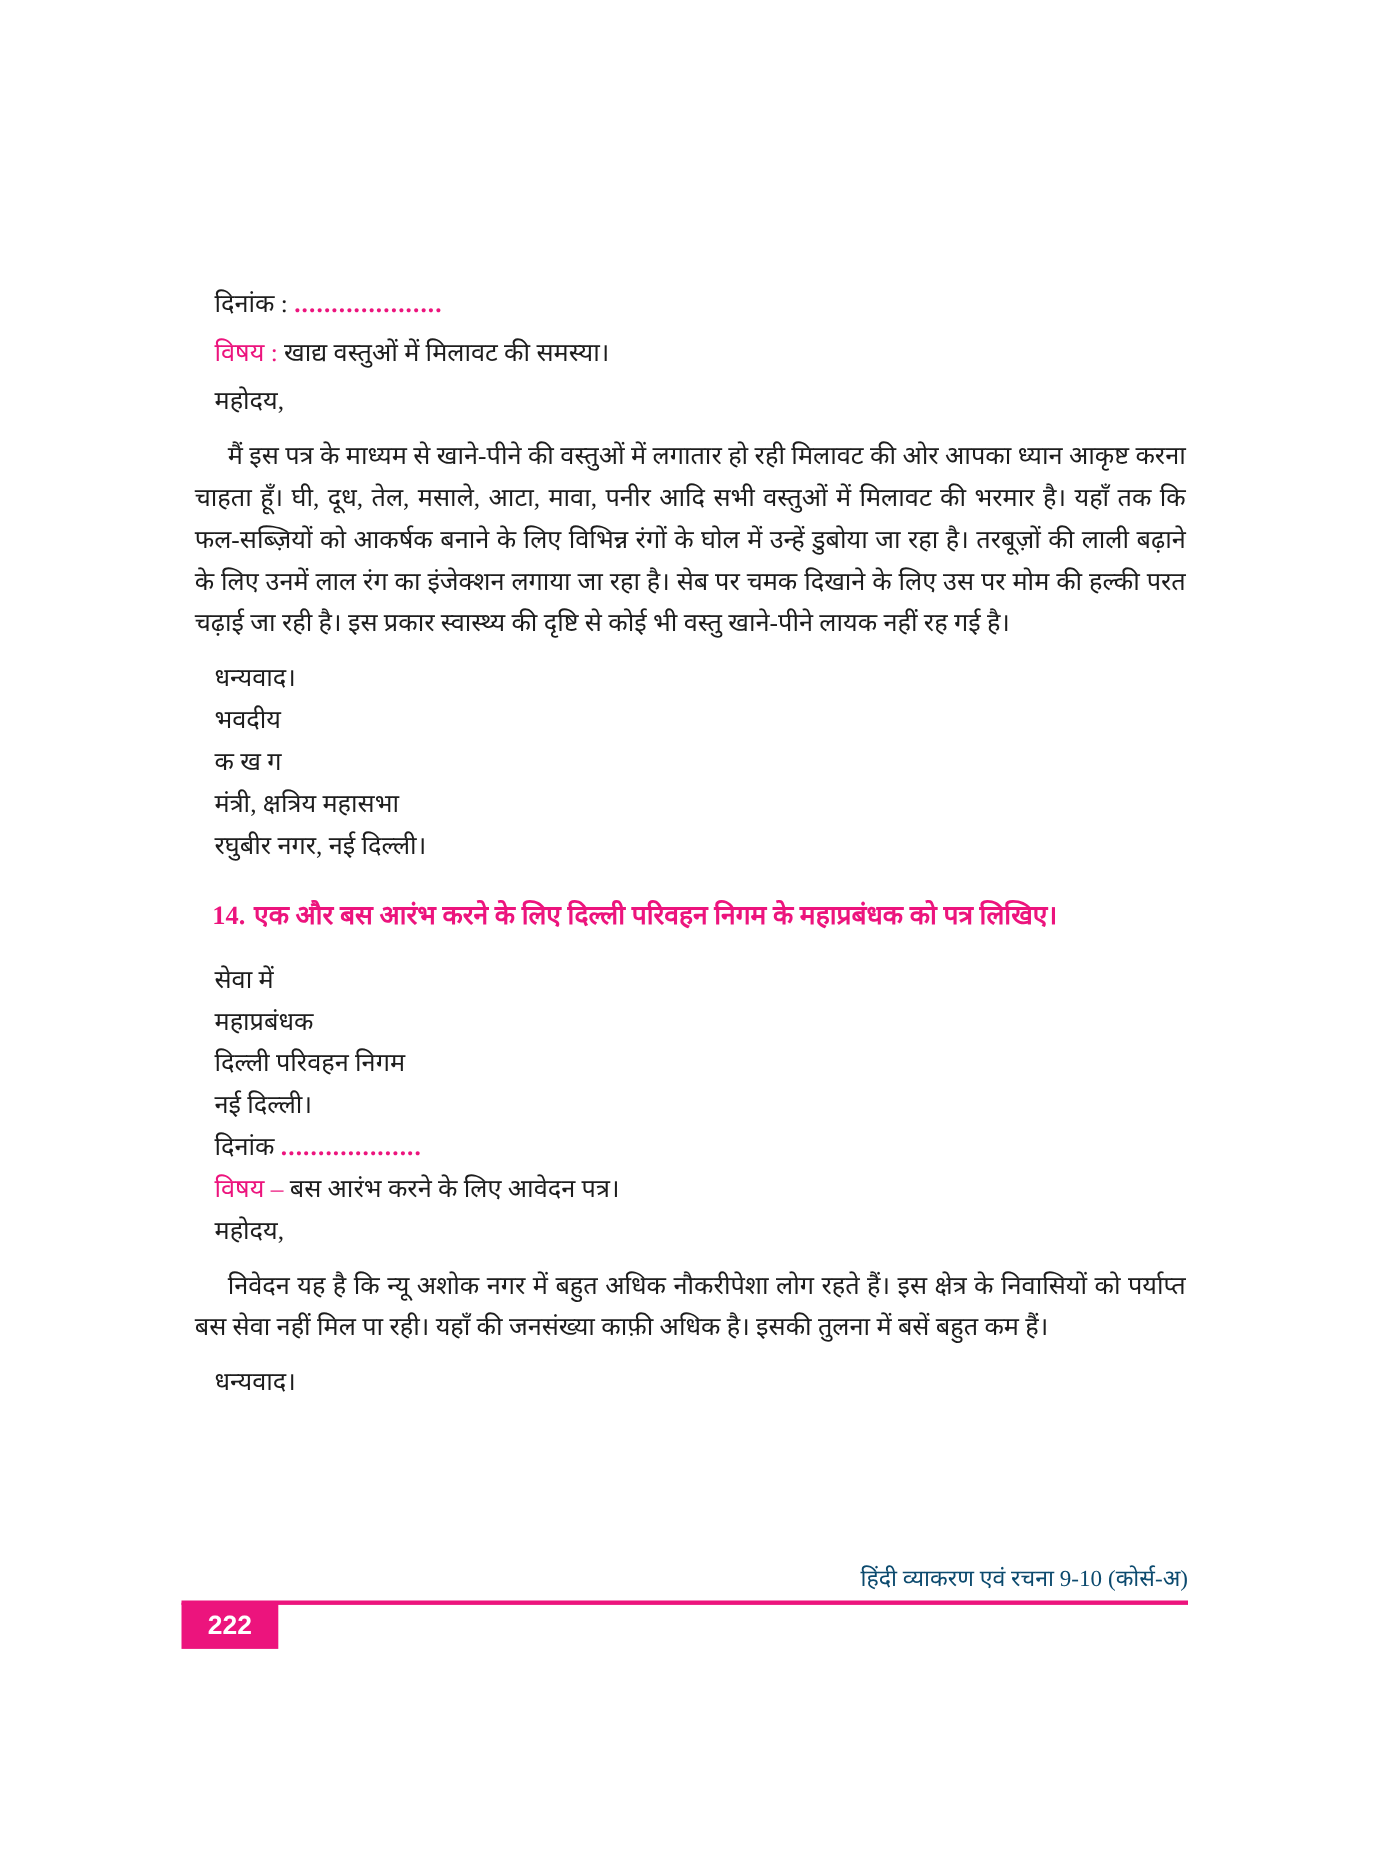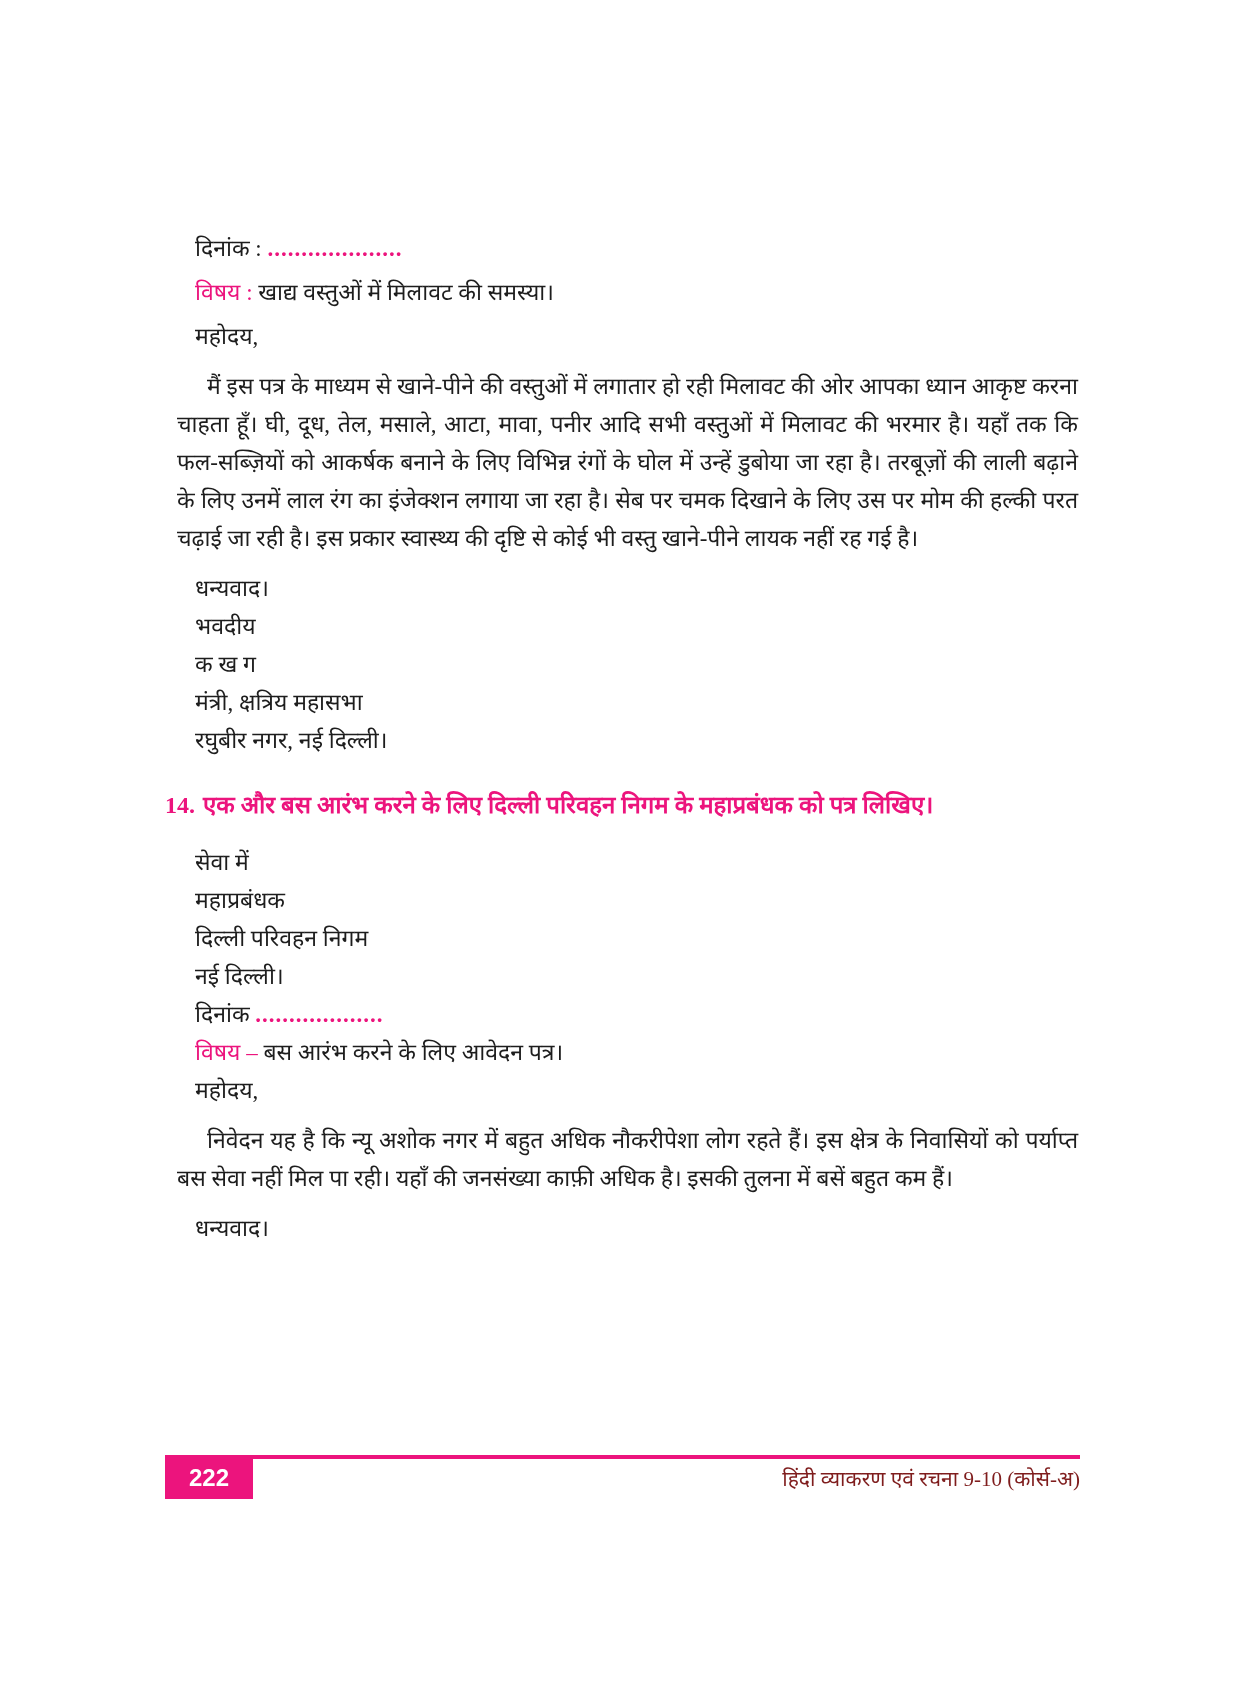--- a/index.html
+++ b/index.html
@@ -12,21 +12,21 @@
     width: 1260px;
     height: 1692px;
     background: #ffffff;
     font-family: "Liberation Serif", serif;
     color: #1d1d1d;
     overflow: hidden;
   }
   .content {
     position: absolute;
     left: 165px;
-    top: 230px;
+    top: 258px;
     width: 925px;
     font-size: 23px;
     line-height: 38px;
   }
   .line {
     padding-left: 30px;
     margin: 0 0 6px 0;
   }
   .line.tight {
     margin: 0;
@@ -47,20 +47,21 @@
   }
   .question-heading {
     margin: 26px 0 20px 0;
     padding-left: 0;
     font-size: 24px;
     font-weight: bold;
     color: #ec147d;
   }
   .question-heading .q-num {
     margin-right: 8px;
+    margin-left: 28px;
   }
   .footer-rule {
     position: absolute;
     left: 165px;
     top: 1455px;
     width: 915px;
     height: 4px;
     background: #ec147d;
   }
   .footer-pagebox {
@@ -73,26 +74,26 @@
     color: #ffffff;
     font-size: 24px;
     font-weight: bold;
     display: flex;
     align-items: center;
     justify-content: center;
     font-family: "Liberation Sans", sans-serif;
   }
   .footer-title {
     position: absolute;
-    top: 1464px;
+    top: 1420px;
     left: 165px;
     width: 915px;
     text-align: right;
     font-size: 21px;
-    color: #7f1d1d;
+    color: #0c4a6e;
   }
 </style>
 </head>
 <body>
 
 <div class="page">
 
   <div class="content">
 
     <div class="line">

